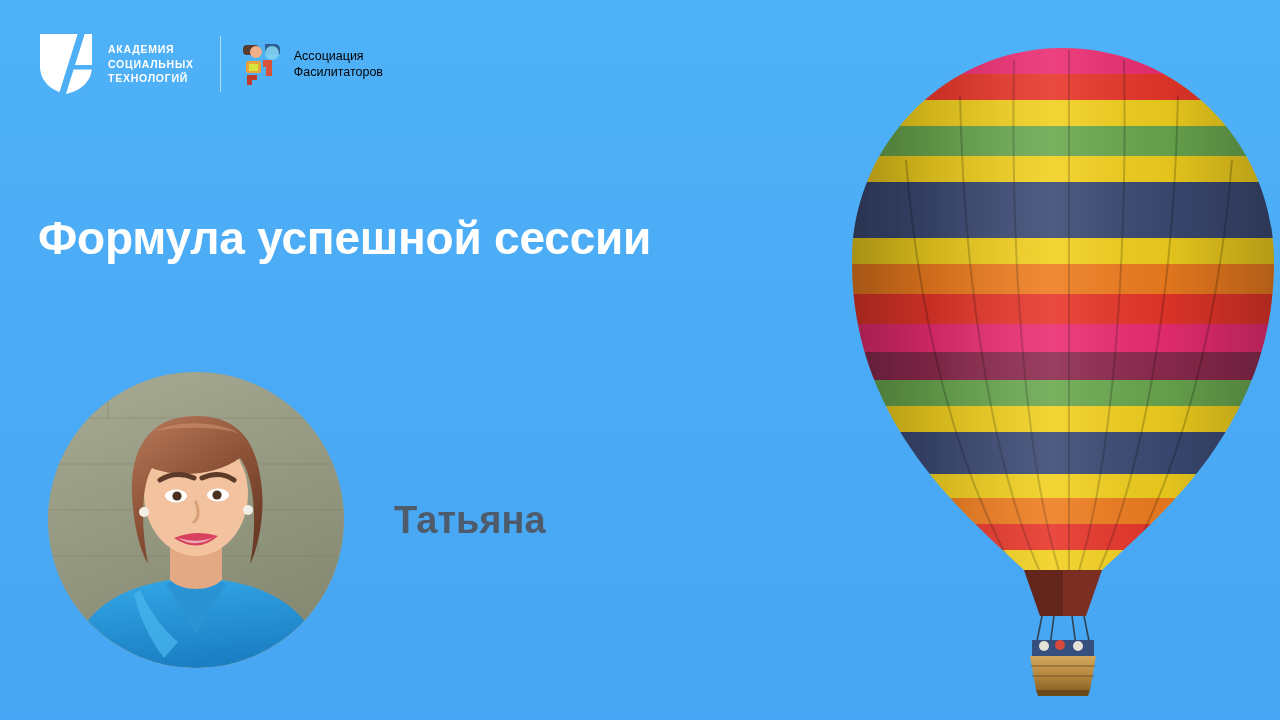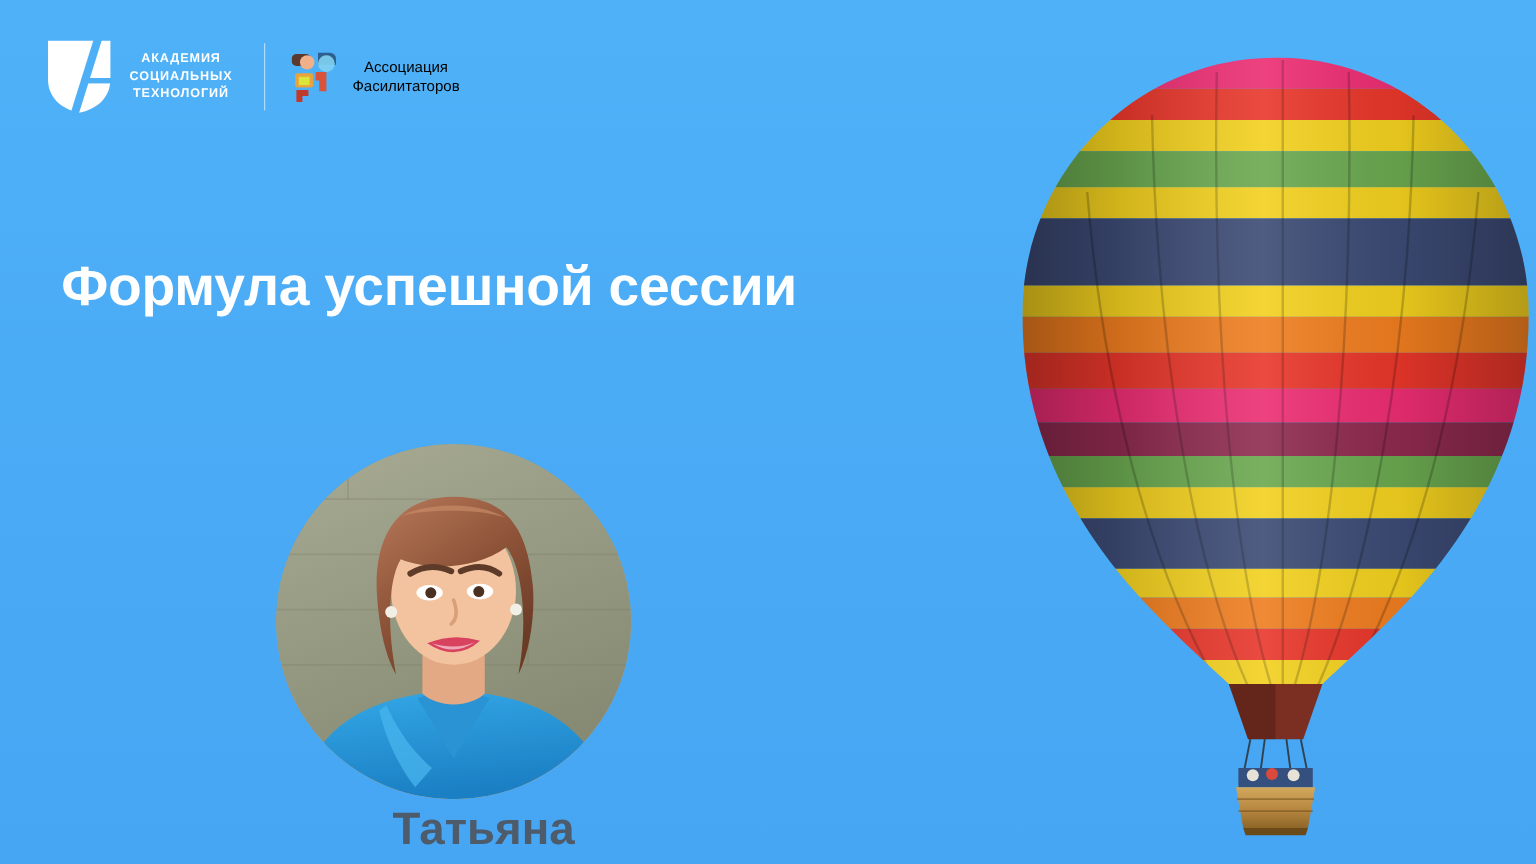--- a/index.html
+++ b/index.html
@@ -30,21 +30,20 @@
     position: absolute;
     left: 38px;
     top: 30px;
     display: flex;
     align-items: center;
     height: 68px;
   }
   .brand {
     display: flex;
     align-items: center;
-    text-align: center;
   }
   .shield-mark {
     width: 56px;
     height: 64px;
     flex: 0 0 auto;
     display: block;
   }
   .brand-text {
     margin-left: 14px;
     color: #ffffff;
@@ -81,34 +80,32 @@
   .title {
     position: absolute;
     left: 38px;
     top: 178px;
     width: 730px;
     color: #ffffff;
     font-size: 46px;
     font-weight: bold;
     line-height: 58px;
     letter-spacing: -0.2px;
-    margin-left: 13px;
   }
   .title .line { display: block; }
 
   
   .speaker {
     position: absolute;
     left: 48px;
     top: 370px;
     width: 660px;
     height: 300px;
     display: flex;
     align-items: center;
-    flex-direction: column;
   }
   .avatar {
     position: relative;
     width: 296px;
     height: 296px;
     border-radius: 50%;
     overflow: hidden;
     flex: 0 0 auto;
     background: #9a9d88;
   }

